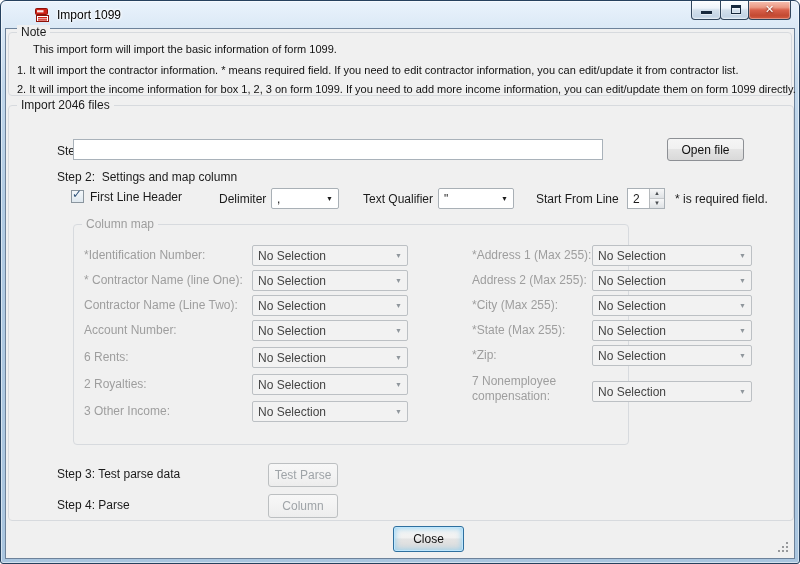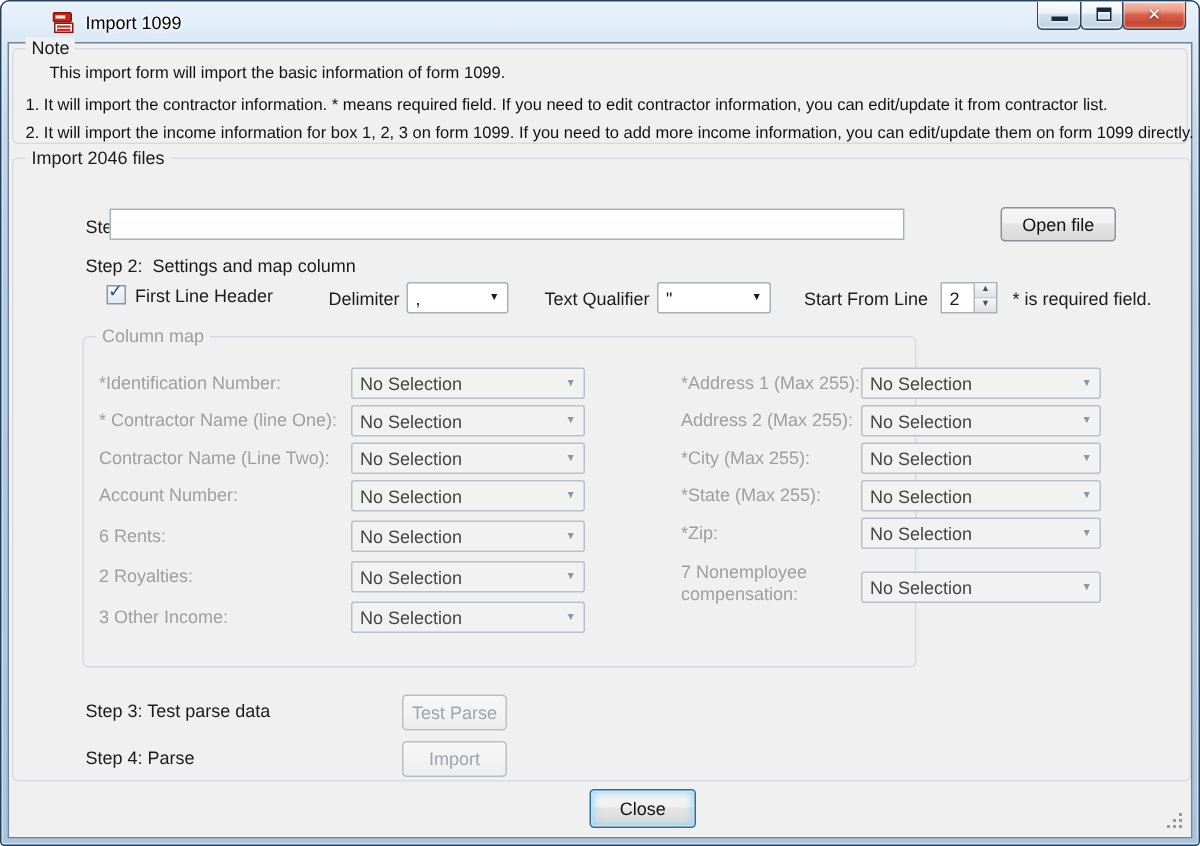--- a/index.html
+++ b/index.html
@@ -136,21 +136,21 @@
       <span class="lbl" style="left:527px;top:86px;">Start From Line</span>
       <div class="spinner" style="left:618px;top:82px;width:38px;">
         <span class="num">2</span>
         <div class="btns">
           <div class="sbtn"><span>▲</span></div>
           <div class="sbtn"><span>▼</span></div>
         </div>
       </div>
       <span class="lbl" style="left:666px;top:86px;">* is required field.</span>
 
-      <div class="groupbox" style="left:46px;top:118px;width:556px;height:221px;">
+      <div class="groupbox" style="left:64px;top:118px;width:556px;height:221px;">
         <span class="legend gray">Column map</span>
 
         <span class="lbl gray" style="left:10px;top:23px;">*Identification Number:</span>
         <div class="combo disabled" style="left:178px;top:20px;width:156px;">
           <span class="val">No Selection</span>
           <span class="arrow">▼</span>
         </div>
         <span class="lbl gray" style="left:10px;top:48px;">* Contractor Name (line One):</span>
         <div class="combo disabled" style="left:178px;top:45px;width:156px;">
           <span class="val">No Selection</span>
@@ -211,21 +211,21 @@
         <div class="combo disabled" style="left:518px;top:156px;width:160px;">
           <span class="val">No Selection</span>
           <span class="arrow">▼</span>
         </div>
       </div>
 
       <span class="lbl" style="left:48px;top:361px;">Step 3: Test parse data</span>
       <div class="btn disabled" style="left:211px;top:357px;width:70px;height:24px;">Test Parse</div>
 
       <span class="lbl" style="left:48px;top:392px;">Step 4: Parse</span>
-      <div class="btn disabled" style="left:211px;top:388px;width:70px;height:24px;">Import</div>
+      <div class="btn disabled" style="left:211px;top:388px;width:70px;height:24px;">Column</div>
     </div>
 
     <div class="btn focused" style="left:339px;top:497px;width:71px;height:26px;">Close</div>
 
     <div class="grip">
         <i></i>
       </div>
   </div>
 </div>
 

